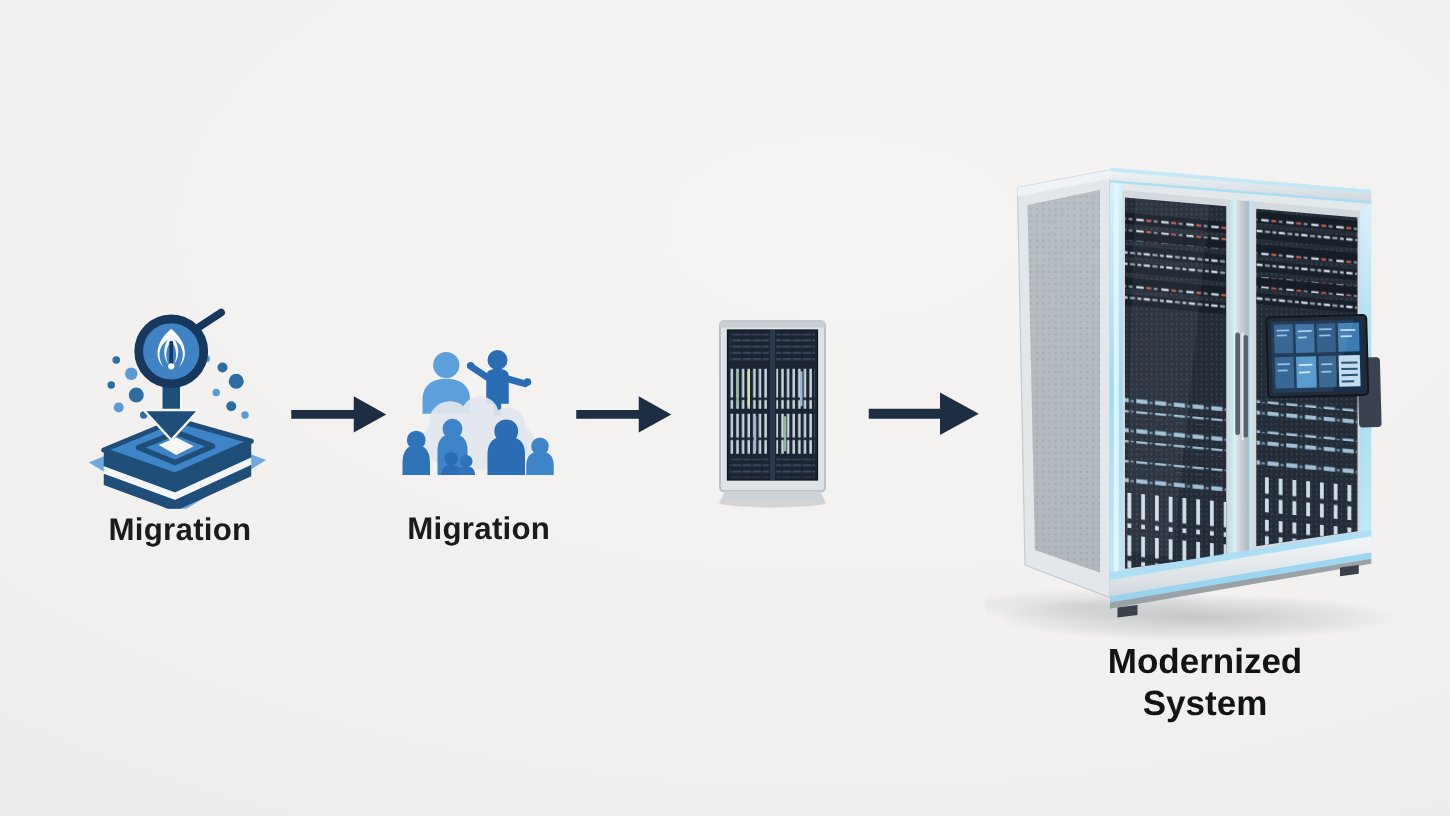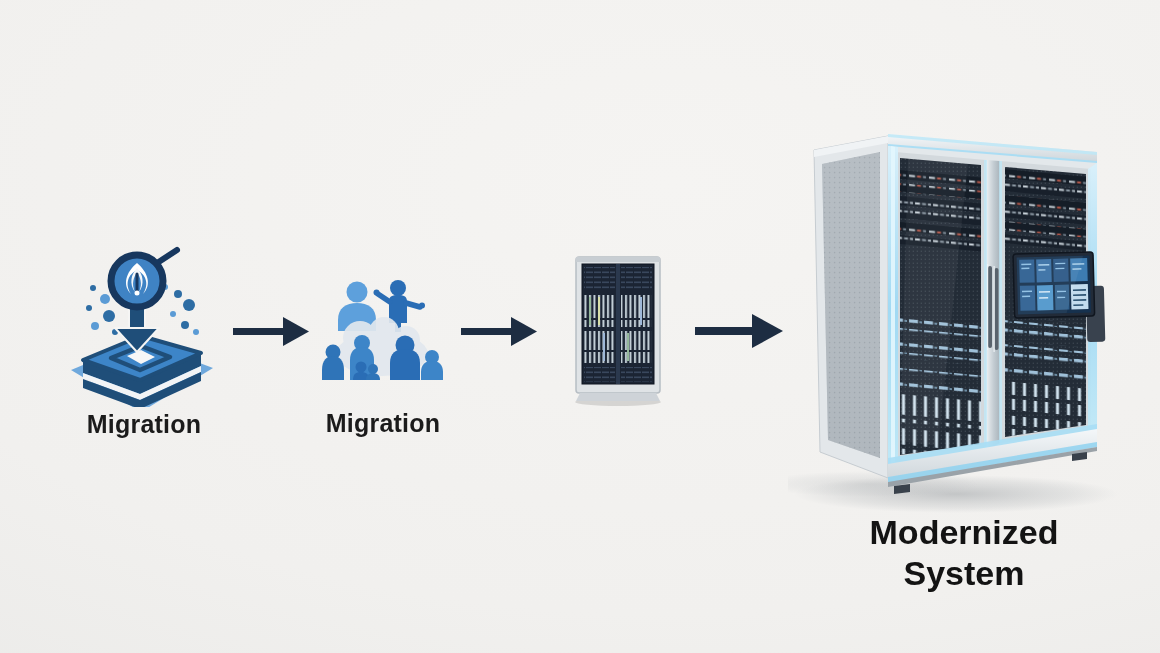--- a/index.html
+++ b/index.html
@@ -8,21 +8,21 @@
     position:relative; width:1160px; height:653px; overflow:hidden;
     background:radial-gradient(130% 120% at 58% 28%, #f5f4f2 0%, #f1f0ee 55%, #e7e7e5 100%);
   }
   .abs{position:absolute;}
   .step-label{
     position:absolute; text-align:center; font-weight:700; color:#1b1b1b;
     font-size:25px; letter-spacing:0.2px;
   }
   .result-label{
     position:absolute; text-align:center; font-weight:700; color:#131313;
-    font-size:34px; line-height:1.2; width:240px;
+    font-size:28px; line-height:1.2; width:240px;
   }
   svg{display:block;}
 </style>
 </head>
 <body>
 
 <div id="stage">
 
   <div class="abs" style="left:65px; top:242px;">
     <svg width="155" height="165" viewBox="0 0 155 165">

